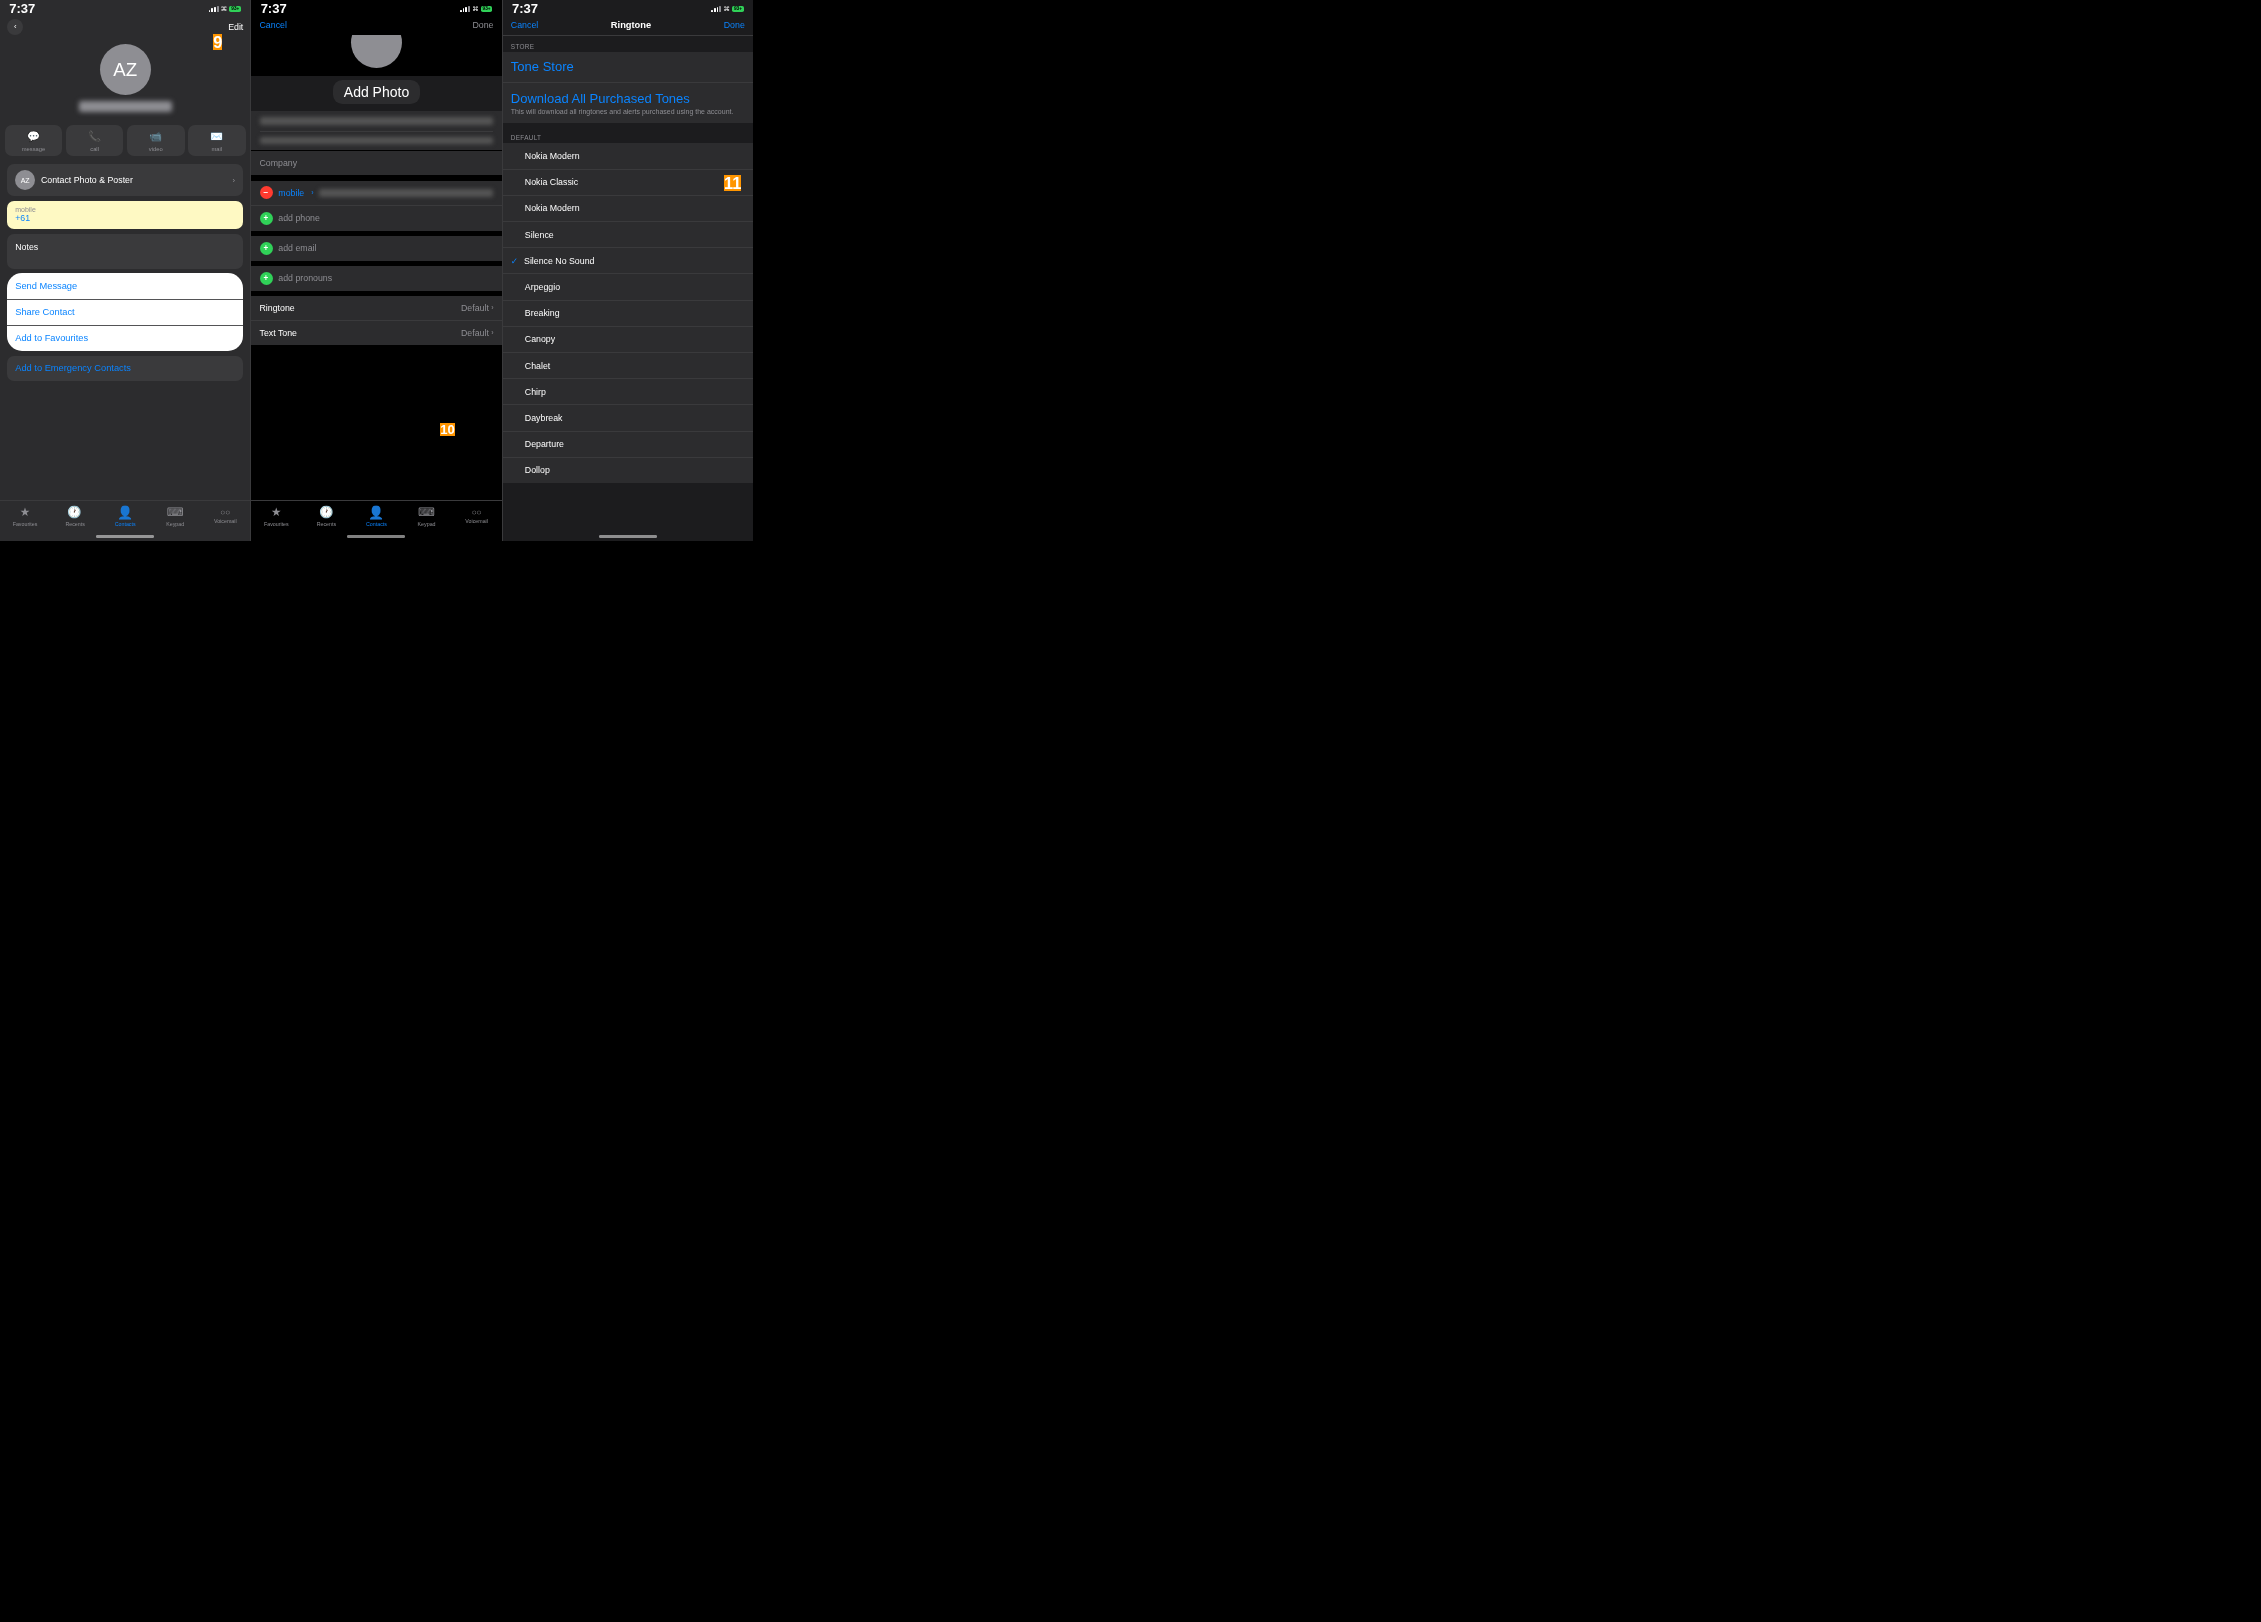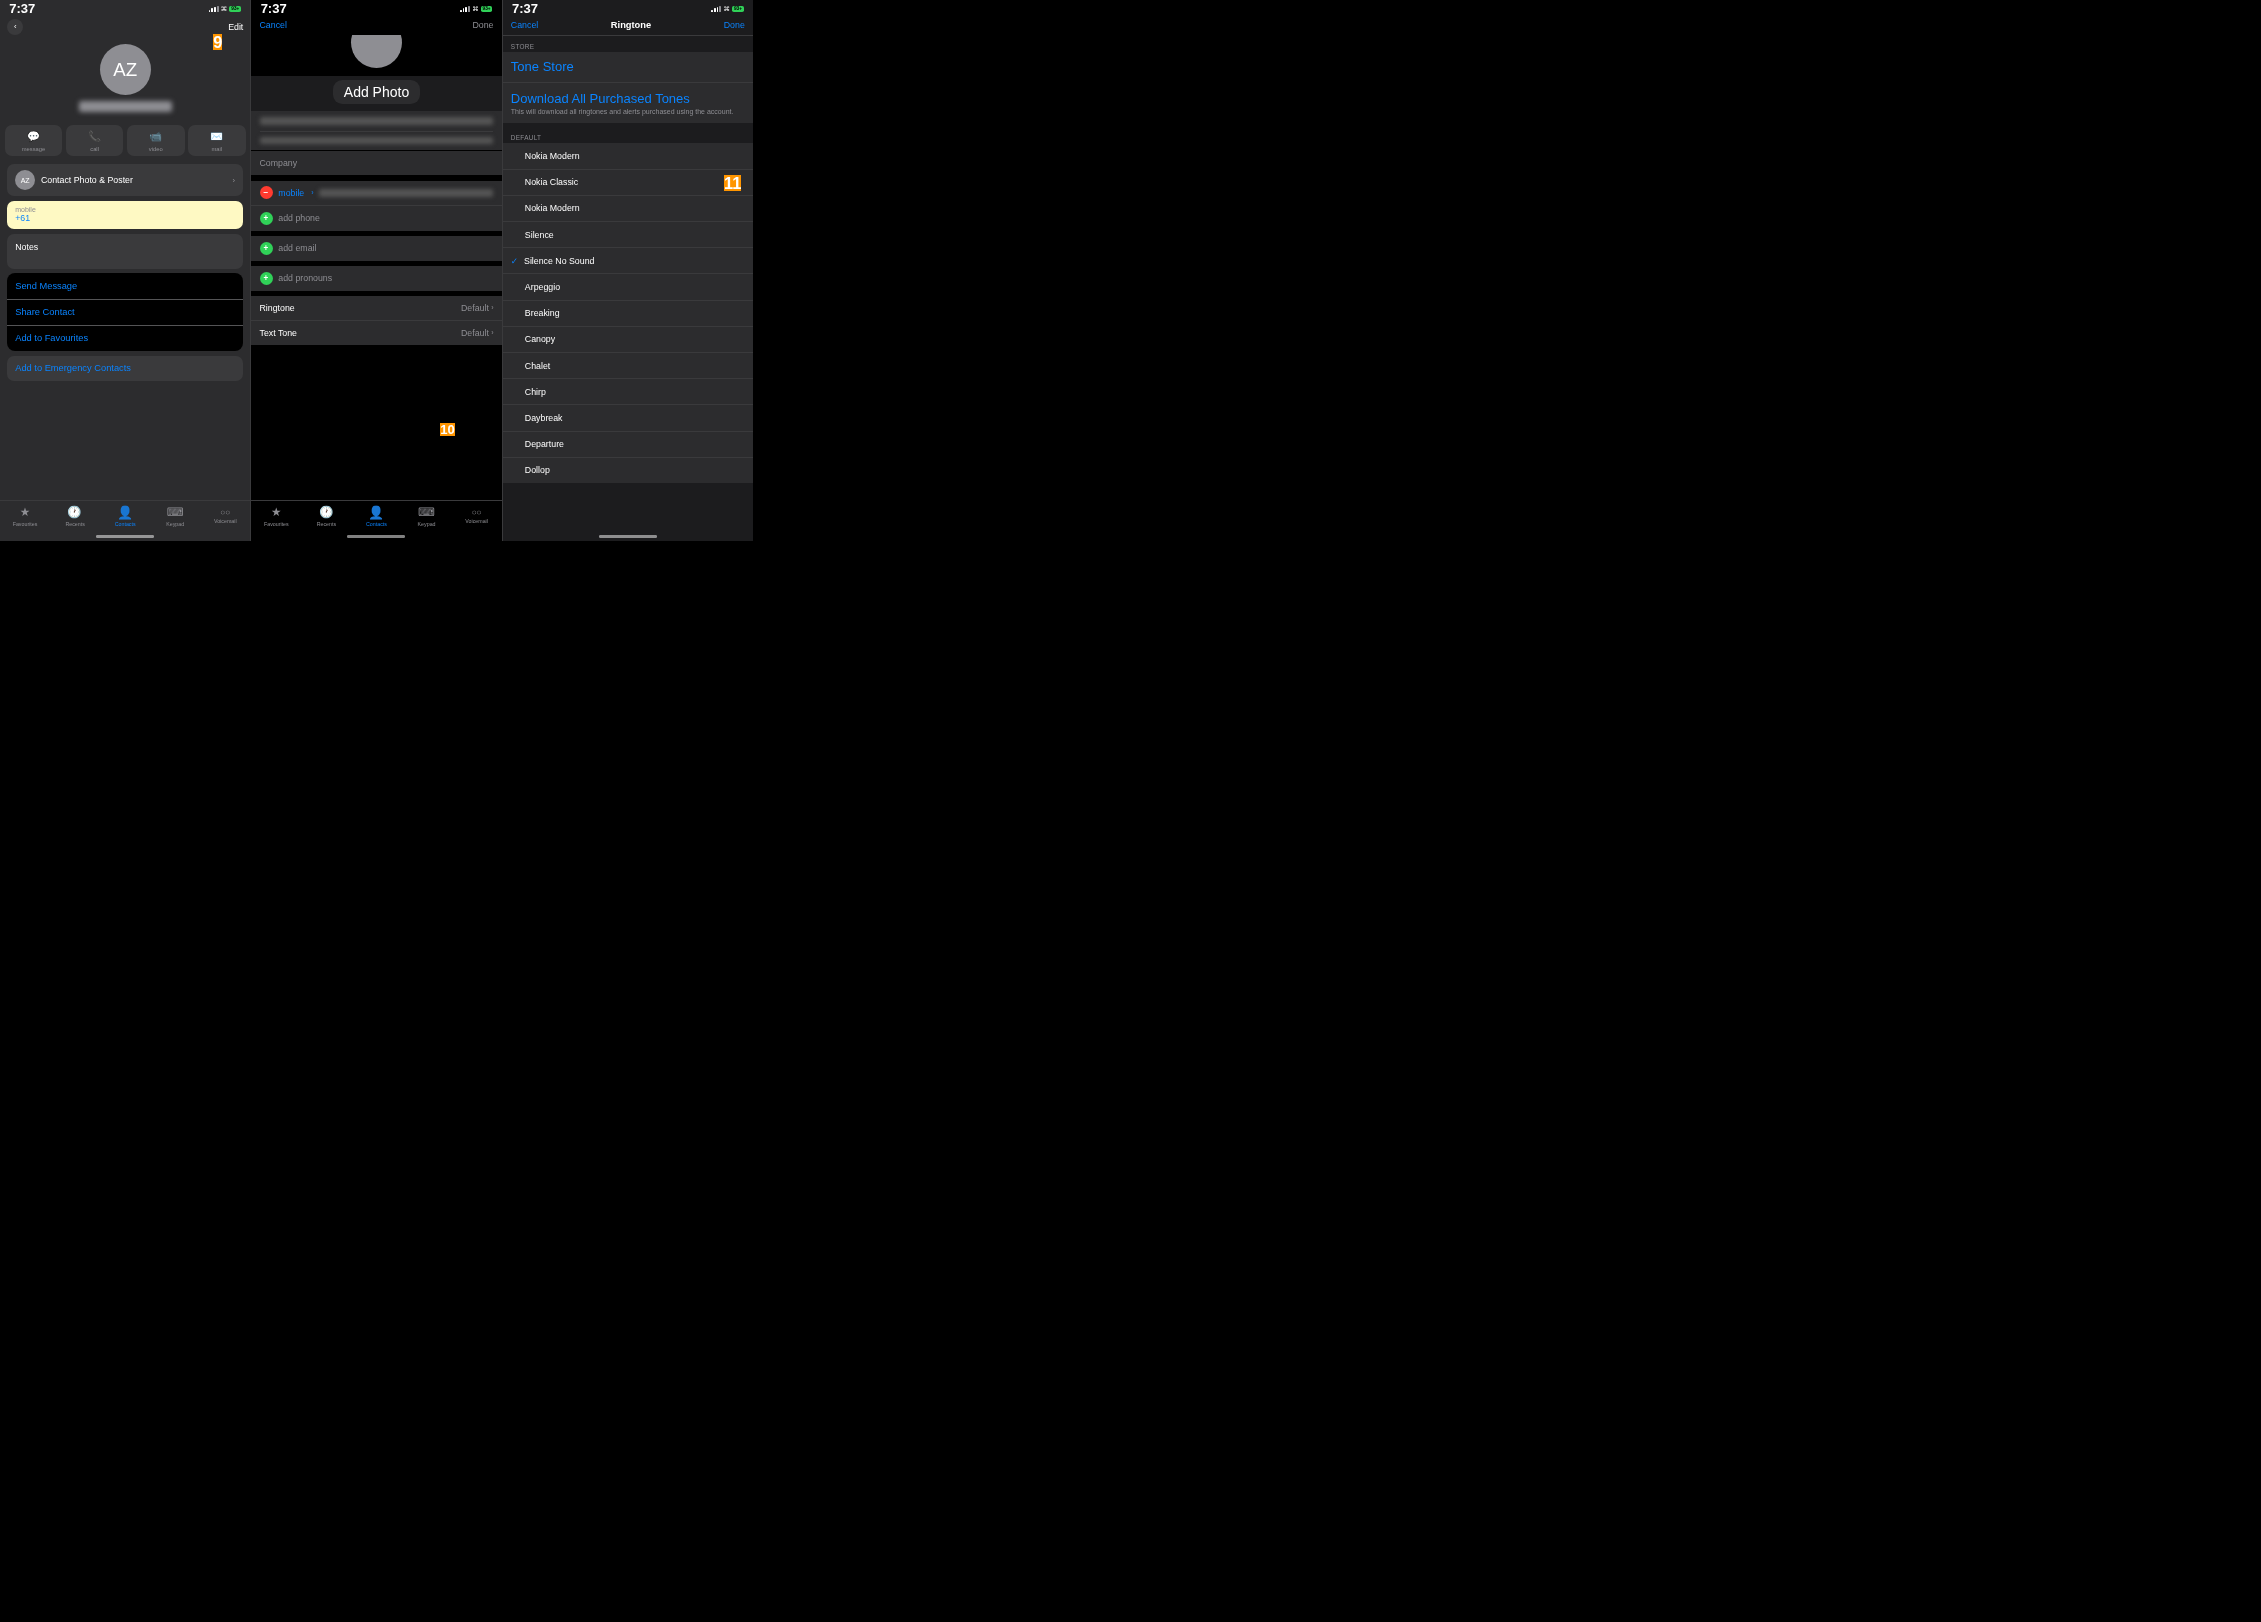--- a/index.html
+++ b/index.html
@@ -171,22 +171,22 @@
     .p1-notes-section {
       background: #3a3a3c;
       border-radius: 7px;
       margin: 2.3px 7px;
       padding: 8.2px;
       min-height: 35px;
     }
     .notes-label { font-size: 8.8px; color: #fff; margin-bottom: 3.5px; }
 
     .p1-blue-actions {
-      background: #000000;
-      border-radius: 8px;
+      background: #ffffff;
+      border-radius: 15px;
       margin: 2.3px 7px;
       overflow: hidden;
     }
     .blue-action-item {
       padding: 7.6px 8.2px;
       border-bottom: 0.3px solid #545456;
       font-size: 9.3px;
       color: #0a84ff;
       cursor: pointer;
     }

